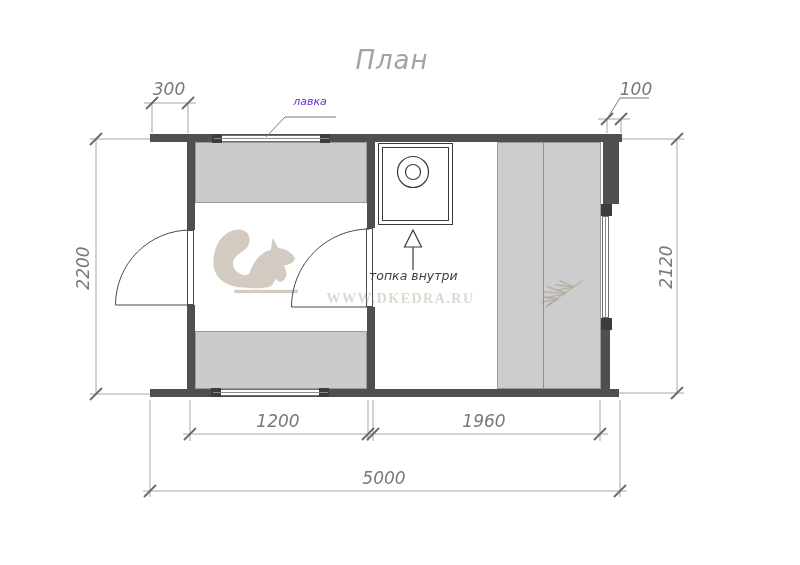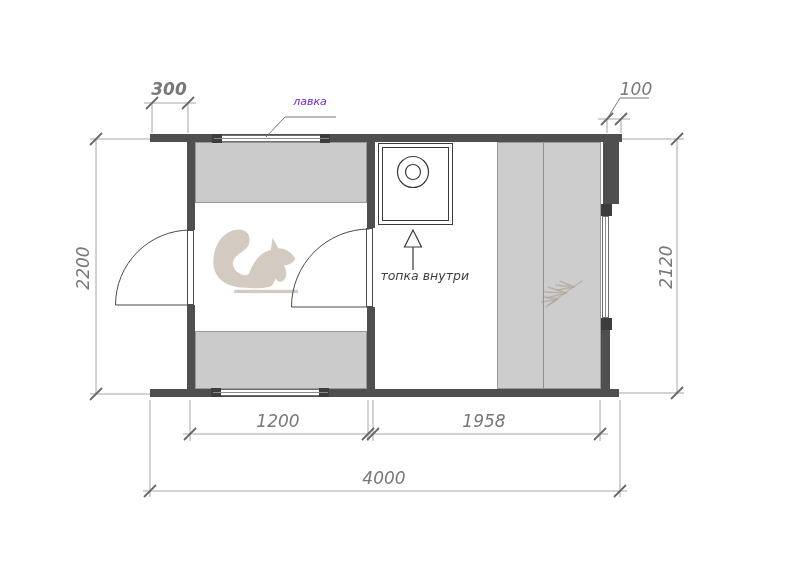--- a/index.html
+++ b/index.html
@@ -8,21 +8,21 @@
   .wall{position:absolute;background:#4f4f4f;}
   .wallcap{position:absolute;background:#3d3d3d;}
   .bench{position:absolute;background:#cbcbcb;border:1px solid #999;box-sizing:border-box;}
   .winstrip{position:absolute;background:#fff;border:1px solid #6f6f6f;box-sizing:border-box;}
   .doorleaf{position:absolute;background:#fff;border:1px solid #4c4c4c;box-sizing:border-box;}
   .stovebox{position:absolute;background:#fff;border:1.5px solid #3a3a3a;box-sizing:border-box;}
   .stoveinner{position:absolute;background:#fff;border:1px solid #3a3a3a;box-sizing:border-box;}
   .dimtext{position:absolute;font-style:italic;font-size:17px;color:#787878;text-align:center;line-height:20px;}
   .rot{transform:rotate(-90deg);}
   .callouttext{position:absolute;font-style:italic;font-size:11px;color:#6d28d9;text-align:center;line-height:20px;}
-  .stovetext{position:absolute;font-style:italic;font-size:12.5px;color:#3f3f3f;text-align:right;line-height:14px;}
+  .stovetext{position:absolute;font-style:italic;font-size:12.5px;color:#3f3f3f;text-align:left;line-height:14px;}
   .title{position:absolute;font-style:italic;font-size:26px;color:#a3a3a3;text-align:center;line-height:30px;letter-spacing:1px;}
   .wm-brand{position:absolute;font-family:"Liberation Serif",serif;font-weight:bold;font-size:45px;
             color:rgba(167,152,131,0.5);white-space:nowrap;line-height:45px;}
   .wm-url{position:absolute;font-family:"Liberation Serif",serif;font-weight:bold;font-size:14px;
           letter-spacing:1.5px;color:rgba(167,152,131,0.38);text-align:center;line-height:16px;}
   svg{position:absolute;left:0;top:0;}
 </style>
 </head>
 <body>
 
@@ -58,20 +58,21 @@
   <div class="doorleaf" style="left:187px;top:230px;width:7px;height:75px;"></div>
   <div class="doorleaf" style="left:366px;top:228px;width:7px;height:79px;"></div>
 
   <div class="stovebox" style="left:378px;top:143px;width:75px;height:82px;"></div>
   <div class="stoveinner" style="left:382px;top:147px;width:67px;height:74px;"></div>
 
   <svg style="left:206px;top:221px;" width="94" height="74" viewBox="0 0 100 79">
     <path fill="rgba(167,152,131,0.5)" d="M40 71 C26 71 10 64 8 48 C6 31 15 14 29 10 C40 6.5 48 13 46 23 C45 31 36 33 31 39 C27 44 28 51 34 55 C38 58 43 59 46 56 C50 43 59 33 69 31 L71 18 L77 29 C85 29 92 34 95 40 C93 45 88 47 83 47.5 C86 53 87 59 83 63 C80 66 76 65 74 61 C73 65 71 69 67 70.5 C58 72.5 48 72 40 71 Z"></path>
     <rect x="30" y="73.5" width="68" height="3.5" fill="rgba(167,152,131,0.5)"></rect>
   </svg>
+  <div class="wm-url" style="left:318px;top:291px;width:165px;">WWW.DKEDRA.RU</div>
   <svg style="left:540px;top:277px;" width="44" height="34" viewBox="0 0 44 34">
     <g stroke="rgba(167,152,131,0.5)" stroke-width="1.4" fill="none" stroke-linecap="round">
       <path d="M42 4 L8 28"></path>
       <path d="M34 10 L20 4 M34 10 L16 8 M34 10 L18 13"></path>
       <path d="M26 16 L8 10 M26 16 L4 15 M26 16 L7 21"></path>
       <path d="M18 22 L4 20 M18 22 L2 25 M18 22 L6 30"></path>
     </g>
   </svg>
 
   <svg width="800" height="565" viewBox="0 0 800 565">
@@ -146,25 +147,26 @@
       <line x1="671" y1="399" x2="683" y2="387"></line>
       <line x1="184" y1="440" x2="196" y2="428"></line>
       <line x1="362" y1="440" x2="374" y2="428"></line>
       <line x1="367" y1="440" x2="379" y2="428"></line>
       <line x1="594" y1="440" x2="606" y2="428"></line>
       <line x1="144" y1="497" x2="156" y2="485"></line>
       <line x1="614" y1="497" x2="626" y2="485"></line>
     </g>
   </svg>
 
+  <div class="title" style="left:332px;top:45px;width:120px;">План</div>
 
   <div class="callouttext" style="left:270px;top:92px;width:80px;">лавка</div>
   <div class="stovetext" style="left:369px;top:269px;width:100px;">топка внутри</div>
 
-  <div class="dimtext" style="left:139px;top:79px;width:60px;font-weight:bold;">300</div>
+  <div class="dimtext" style="left:139px;top:79px;width:60px;">300</div>
   <div class="dimtext" style="left:606px;top:79px;width:60px;">100</div>
   <div class="dimtext rot" style="left:48px;top:258px;width:70px;">2200</div>
   <div class="dimtext rot" style="left:631px;top:257px;width:70px;">2120</div>
   <div class="dimtext" style="left:238px;top:411px;width:80px;">1200</div>
-  <div class="dimtext" style="left:444px;top:411px;width:80px;">1958</div>
-  <div class="dimtext" style="left:344px;top:468px;width:80px;">4000</div>
+  <div class="dimtext" style="left:444px;top:411px;width:80px;">1960</div>
+  <div class="dimtext" style="left:344px;top:468px;width:80px;">5000</div>
 
 </div>
 
 </body></html>

